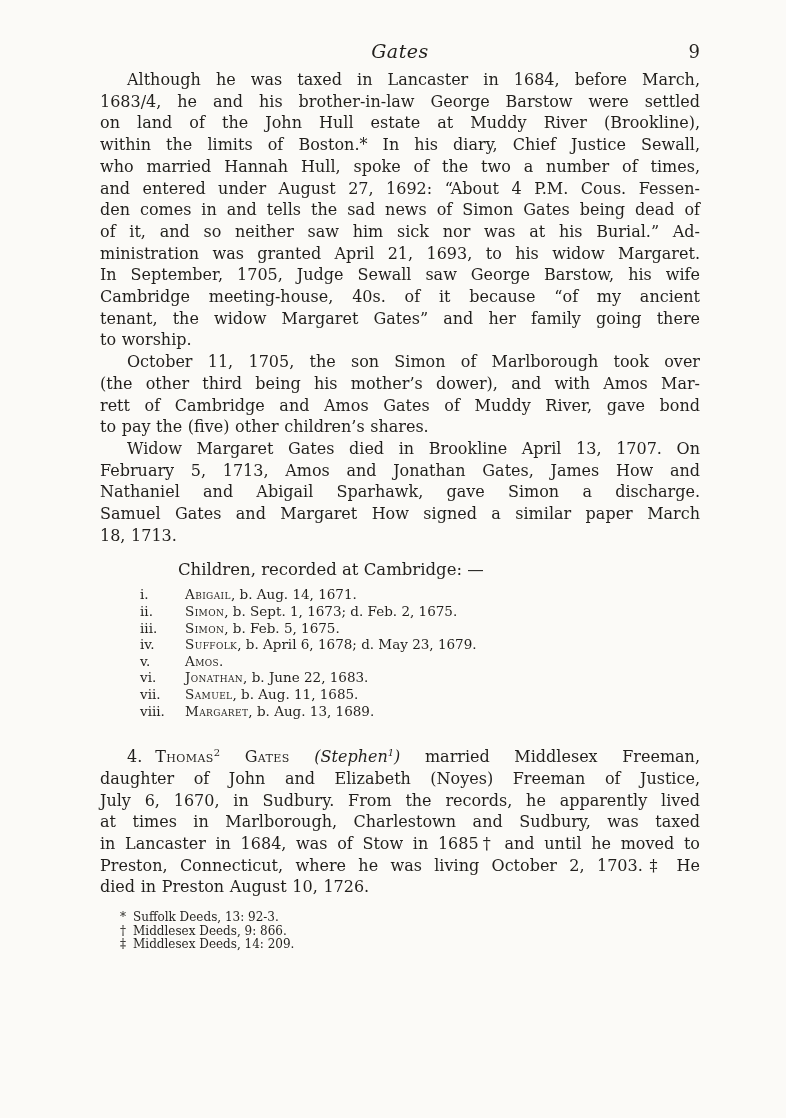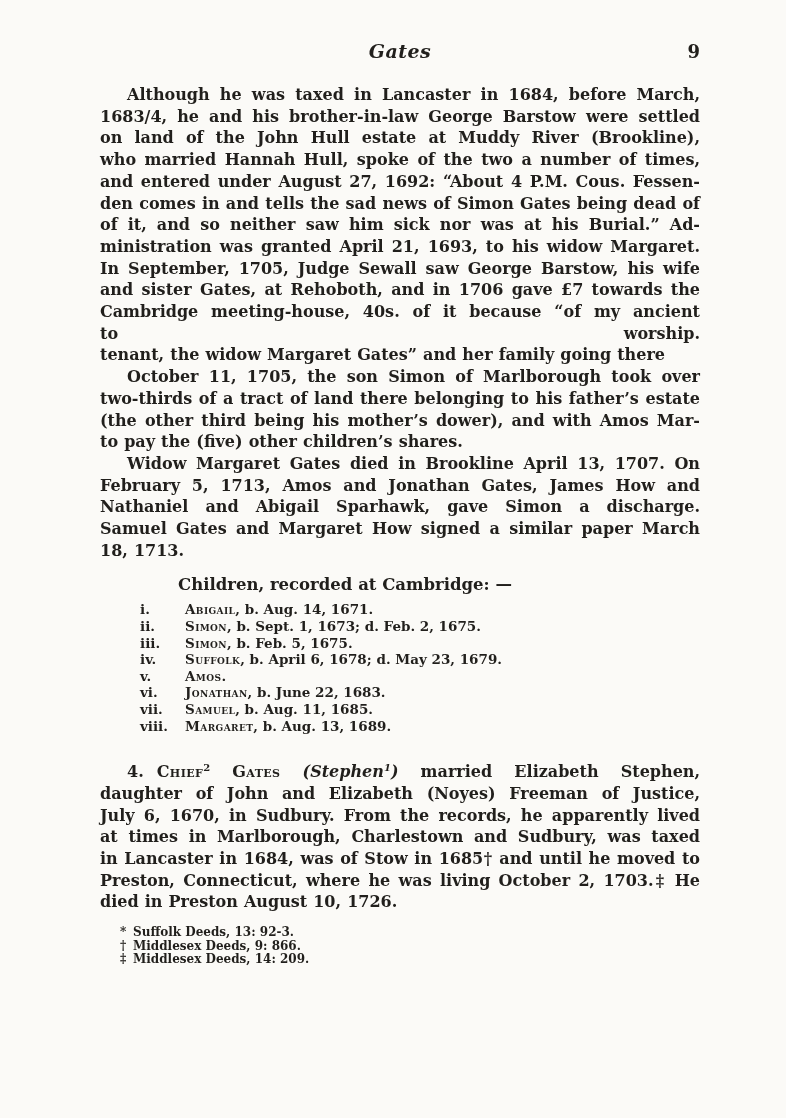--- a/index.html
+++ b/index.html
@@ -13,21 +13,20 @@
   }
   .page {
     position: relative;
     width: 786px; height: 1118px;
     background: #fbfaf7;
   }
   .content {
     position: absolute;
     left: 100px; top: 0;
     width: 600px;
-    font-weight: bold;
   }
   
   .running-head {
     position: relative;
     margin-top: 40px;
     height: 24px;
   }
   .head-title {
     position: absolute; left: 0; right: 0;
     text-align: center;
@@ -41,21 +40,21 @@
   }
   
   .para { font-size: 16px; line-height: 21.7px; }
   .para .line {
     text-align: justify;
     text-align-last: justify;
     word-spacing: 0.5px;
   }
   .para div.line:last-of-type { text-align-last: left; }
   .para div.line:first-of-type { text-indent: 27px; }
-  .block1 { margin-top: 20px; }
+  .block1 { margin-top: 5px; }
   
   .children-head {
     margin-top: 13px;
     margin-bottom: 5px;
     padding-left: 78px;
     font-size: 16.5px;
     line-height: 22px;
   }
   .children-list { font-size: 13.5px; line-height: 16.6px; }
   .child-row { position: relative; padding-left: 85px; }
@@ -88,52 +87,52 @@
     </div>
 
     <div class="para block1">
 
         <div class="line">Although he was taxed in Lancaster in 1684, before March,</div>
 
         <div class="line">1683/4, he and his brother-in-law George Barstow were settled</div>
 
         <div class="line">on land of the John Hull estate at Muddy River (Brookline),</div>
 
+        <div class="line">within the limits of Boston.* In his diary, Chief Justice Sewall,</div>
 
         <div class="line">who married Hannah Hull, spoke of the two a number of times,</div>
 
         <div class="line">and entered under August 27, 1692: “About 4 P.M. Cous. Fessen-</div>
 
         <div class="line">den comes in and tells the sad news of Simon Gates being dead of</div>
 
 
         <div class="line">of it, and so neither saw him sick nor was at his Burial.” Ad-</div>
 
         <div class="line">ministration was granted April 21, 1693, to his widow Margaret.</div>
 
         <div class="line">In September, 1705, Judge Sewall saw George Barstow, his wife</div>
 
-        <div class="line">and sister Gates, at Rehoboth, and in 1706 gave £7 towards the</div>
 
         <div class="line">Cambridge meeting-house, 40s. of it because “of my ancient</div>
 
+        <div class="line">tenant, the widow Margaret Gates” and her family going there</div>
+
         <div class="line">to worship.</div>
 
-        <div class="line">tenant, the widow Margaret Gates” and her family going there</div>
-
     </div>
 
     <div class="para">
 
         <div class="line">October 11, 1705, the son Simon of Marlborough took over</div>
 
-        <div class="line">two-thirds of a tract of land there belonging to his father’s estate</div>
 
         <div class="line">(the other third being his mother’s dower), and with Amos Mar-</div>
 
+        <div class="line">rett of Cambridge and Amos Gates of Muddy River, gave bond</div>
 
         <div class="line">to pay the (five) other children’s shares.</div>
 
     </div>
 
     <div class="para">
 
         <div class="line">Widow Margaret Gates died in Brookline April 13, 1707. On</div>
 
         <div class="line">February 5, 1713, Amos and Jonathan Gates, James How and</div>
@@ -162,21 +161,21 @@
 
         <div class="child-row"><span class="child-num">vi.</span><span class="child-name">Jonathan</span><span class="child-detail">, b. June 22, 1683.</span></div>
 
         <div class="child-row"><span class="child-num">vii.</span><span class="child-name">Samuel</span><span class="child-detail">, b. Aug. 11, 1685.</span></div>
 
         <div class="child-row"><span class="child-num">viii.</span><span class="child-name">Margaret</span><span class="child-detail">, b. Aug. 13, 1689.</span></div>
 
     </div>
 
     <div class="para entry">
-      <div class="line fl"><span class="entry-num">4.</span><span class="sc">Chief</span><sup>2</sup> <span class="sc">Gates</span> <span class="it"><span>(Stephen</span><sup>1</sup><span>)</span></span> <span>married Elizabeth Stephen,</span></div>
+      <div class="line fl"><span class="entry-num">4.</span><span class="sc">Thomas</span><sup>2</sup> <span class="sc">Gates</span> <span class="it"><span>(Stephen</span><sup>1</sup><span>)</span></span> <span>married Middlesex Freeman,</span></div>
 
         <div class="line">daughter of John and Elizabeth (Noyes) Freeman of Justice,</div>
 
         <div class="line">July 6, 1670, in Sudbury. From the records, he apparently lived</div>
 
         <div class="line">at times in Marlborough, Charlestown and Sudbury, was taxed</div>
 
         <div class="line">in Lancaster in 1684, was of Stow in 1685† and until he moved to</div>
 
         <div class="line">Preston, Connecticut, where he was living October 2, 1703.‡ He</div>

